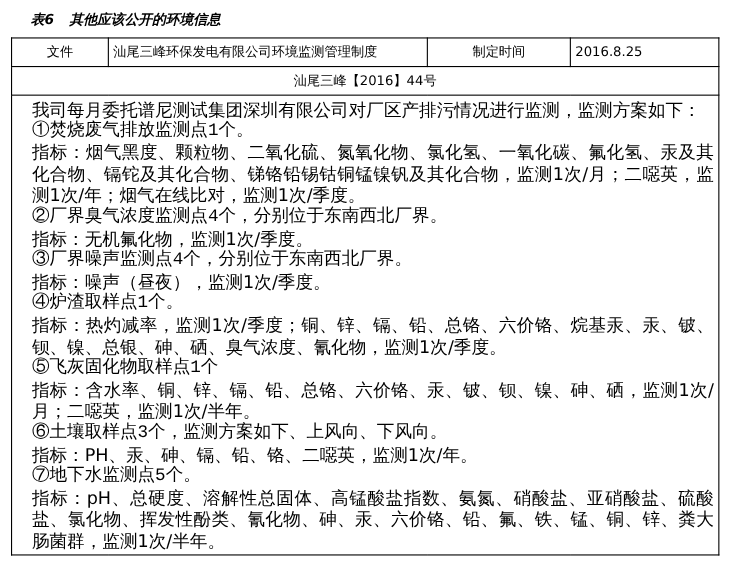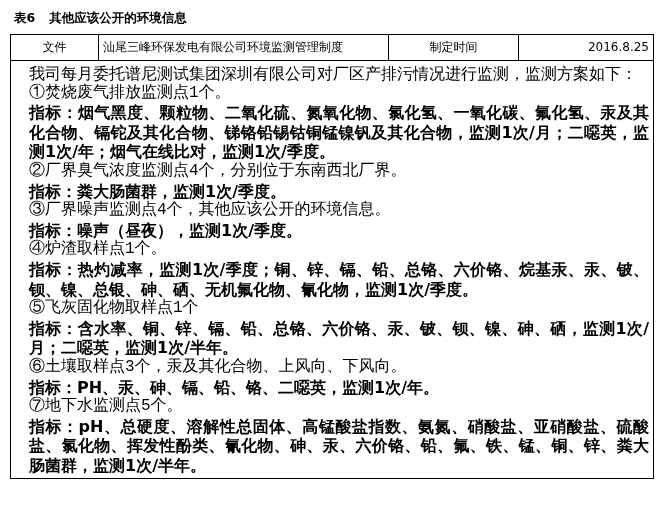--- a/index.html
+++ b/index.html
@@ -16,22 +16,23 @@
   }
   .page {
     width: 663px;
     height: 519px;
     box-sizing: border-box;
     padding: 8px 10px 0 10px;
   }
   .caption {
     font-size: 12.5px;
     line-height: 20px;
-    margin: 0 0 6px 4px;
+    margin: 0 0 6px 18px;
     white-space: nowrap;
+    font-style: italic;
   }
   .caption .cap-label {
     font-weight: bold;
     margin-right: 10px;
   }
   .caption .cap-title {
     font-weight: bold;
   }
   table.doc {
     border-collapse: collapse;
@@ -52,21 +53,21 @@
   td.hdr-value {
     text-align: left;
     width: 280px;
   }
   td.hdr-label2 {
     text-align: center;
     width: 130px;
     margin-left: 19px;
   }
   td.hdr-date {
-    text-align: right;
+    text-align: left;
   }
   td.subtitle {
     text-align: center;
     font-size: 12.5px;
     padding: 3px 4px;
   }
   td.body-cell {
     padding: 2px 6px 4px 6px;
     vertical-align: top;
   }
@@ -78,21 +79,20 @@
     text-justify: inter-ideograph;
   }
   .body-block p.indent {
     text-indent: 0;
     padding-left: 14px;
     font-family: Liberation Mono, monospace;
   }
   .body-block p.indent2 {
     text-indent: 0;
     padding-left: 14px;
-    font-weight: bold;
   }
   .body-block p.first {
     padding-left: 14px;
   }
 </style>
 </head>
 <body>
 
 <div class="page">
 
@@ -109,34 +109,37 @@
       <col style="width:135px">
     </colgroup>
     <tbody>
       <tr>
         <td class="hdr-label">文件</td>
         <td class="hdr-value">汕尾三峰环保发电有限公司环境监测管理制度</td>
         <td class="hdr-label2">制定时间</td>
         <td class="hdr-date">2016.8.25</td>
       </tr>
       <tr>
+        <td class="subtitle" colspan="4">汕尾三峰【2016】44号</td>
+      </tr>
+      <tr>
         <td class="body-cell" colspan="4">
           <div class="body-block">
             <p class="first">我司每月委托谱尼测试集团深圳有限公司对厂区产排污情况进行监测，监测方案如下：</p>
             <p class="indent">①焚烧废气排放监测点1个。</p>
             <p class="indent2">指标：烟气黑度、颗粒物、二氧化硫、氮氧化物、氯化氢、一氧化碳、氟化氢、汞及其化合物、镉铊及其化合物、锑铬铅锡钴铜锰镍钒及其化合物，监测1次/月；二噁英，监测1次/年；烟气在线比对，监测1次/季度。</p>
             <p class="indent">②厂界臭气浓度监测点4个，分别位于东南西北厂界。</p>
-            <p class="indent2">指标：粪大肠菌群，监测1次/季度。</p>
-            <p class="indent">③厂界噪声监测点4个，其他应该公开的环境信息。</p>
+            <p class="indent2">指标：无机氟化物，监测1次/季度。</p>
+            <p class="indent">③厂界噪声监测点4个，分别位于东南西北厂界。</p>
             <p class="indent2">指标：噪声（昼夜），监测1次/季度。</p>
             <p class="indent">④炉渣取样点1个。</p>
-            <p class="indent2">指标：热灼减率，监测1次/季度；铜、锌、镉、铅、总铬、六价铬、烷基汞、汞、铍、钡、镍、总银、砷、硒、无机氟化物、氰化物，监测1次/季度。</p>
+            <p class="indent2">指标：热灼减率，监测1次/季度；铜、锌、镉、铅、总铬、六价铬、烷基汞、汞、铍、钡、镍、总银、砷、硒、臭气浓度、氰化物，监测1次/季度。</p>
             <p class="indent">⑤飞灰固化物取样点1个</p>
             <p class="indent2">指标：含水率、铜、锌、镉、铅、总铬、六价铬、汞、铍、钡、镍、砷、硒，监测1次/月；二噁英，监测1次/半年。</p>
-            <p class="indent">⑥土壤取样点3个，汞及其化合物、上风向、下风向。</p>
+            <p class="indent">⑥土壤取样点3个，监测方案如下、上风向、下风向。</p>
             <p class="indent2">指标：PH、汞、砷、镉、铅、铬、二噁英，监测1次/年。</p>
             <p class="indent">⑦地下水监测点5个。</p>
             <p class="indent2">指标：pH、总硬度、溶解性总固体、高锰酸盐指数、氨氮、硝酸盐、亚硝酸盐、硫酸盐、氯化物、挥发性酚类、氰化物、砷、汞、六价铬、铅、氟、铁、锰、铜、锌、粪大肠菌群，监测1次/半年。</p>
           </div>
         </td>
       </tr>
     </tbody>
   </table>
 
 </div>

